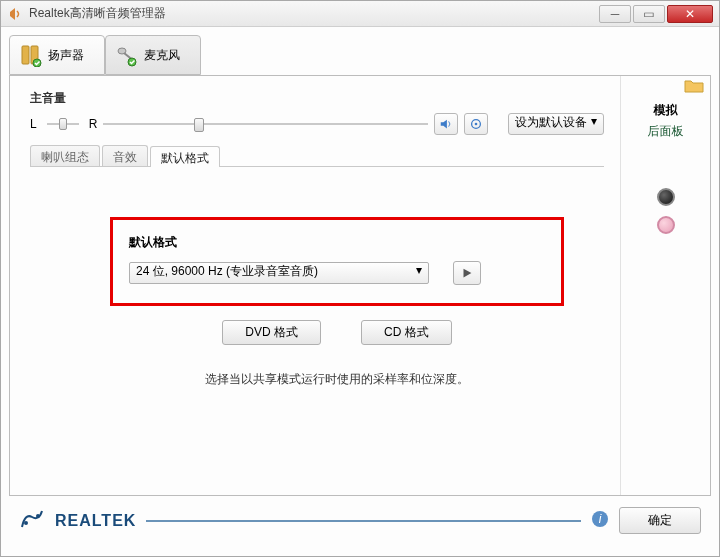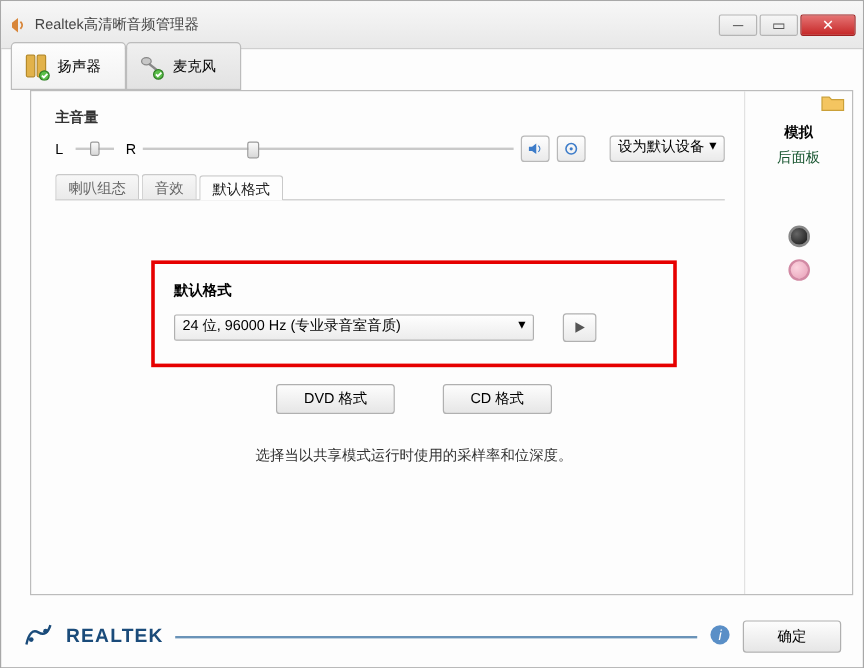--- a/index.html
+++ b/index.html
@@ -1,29 +1,29 @@
 <!DOCTYPE html>
 <html><head>
 <meta charset="utf-8">
 <style>
   * { box-sizing: border-box; margin: 0; padding: 0; font-family: "Microsoft YaHei", "SimSun", Tahoma, sans-serif; font-size: 12px; }
   body { background: #fff; }
   .window { width: 720px; height: 557px; border: 1px solid #a8a8a8; background: #fdfdfd; position: relative; }
-  .titlebar { height: 40px; background: linear-gradient(#f7f7f7,#e8e8e8); border-bottom: 1px solid #cfcfcf; display: flex; align-items: center; padding: 0 6px; justify-content: center; }
+  .titlebar { height: 26px; background: linear-gradient(#f7f7f7,#e8e8e8); border-bottom: 1px solid #cfcfcf; display: flex; align-items: center; padding: 0 6px; justify-content: center; }
   .titlebar .icon { width: 16px; height: 16px; margin-right: 6px; display:inline-block; }
   .titlebar .title { color: #444; font-size: 12px; flex: 1; }
   .winbtns { display:flex; gap:0; }
   .winbtn { width: 32px; height: 18px; border: 1px solid #b5b5b5; background: linear-gradient(#f6f6f6,#e4e4e4); display:flex; align-items:center; justify-content:center; color:#555; border-radius: 2px; margin-left: 2px; }
   .winbtn.close { background: linear-gradient(#e57373,#c62828); border-color:#a02020; color:#fff; width:46px; }
   .client { position:absolute; left:8px; right:8px; top:34px; bottom:60px; }
   .maintab-row { display:flex; gap:0; height:42px; }
   .maintab { width: 96px; height:40px; border:1px solid #bcbcbc; background: linear-gradient(#fdfdfd,#f2f2f2); display:flex; align-items:center; gap:6px; padding:0 8px; border-top-left-radius:4px; border-top-right-radius:4px; }
   .maintab.inactive { background: linear-gradient(#f0f0f0,#e2e2e2); }
   .maintab .ticon { width:24px; height:24px; }
-  .panel { border:1px solid #bcbcbc; background:#fdfdfd; position:absolute; left:0; top:40px; right:0; bottom:0; display:flex;margin-left:16px; }
+  .panel { border:1px solid #bcbcbc; background:#fdfdfd; position:absolute; left:0; top:40px; right:0; bottom:0; display:flex; }
   .left-area { flex:1; padding:14px 16px 10px 20px; position:relative; }
   .right-area { width:90px; border-left:1px solid #e2e2e2; padding:8px 6px; text-align:center; position:relative; }
   .right-area .folder { position:absolute; right:6px; top:2px; }
   .section-title { font-weight:bold; color:#333; margin-bottom:6px; }
   .vol-row { display:flex; align-items:center; gap:6px; margin-bottom:10px; }
   .mini-slider { position:relative; width:40px; height:16px; }
   .mini-slider .track { position:absolute; left:4px; right:4px; top:7px; height:2px; background:#c9c9c9; }
   .mini-slider .thumb { position:absolute; top:2px; width:8px; height:12px; background:linear-gradient(#fafafa,#d8d8d8); border:1px solid #999; border-radius:2px; }
   .big-slider { position:relative; flex:1; height:16px; }
   .big-slider .track { position:absolute; left:0; right:0; top:7px; height:2px; background:#c9c9c9; }
@@ -34,21 +34,21 @@
   .subtab { padding:3px 10px; border:1px solid #c9c9c9; border-bottom:none; background:linear-gradient(#f7f7f7,#eaeaea); margin-right:2px; font-size:12px; color:#666; border-top-left-radius:3px; border-top-right-radius:3px; }
   .subtab.active { background:#fdfdfd; color:#222; position:relative; top:1px; }
   .subcontent { padding:50px 40px 20px 80px; }
   .redbox { border:3px solid #e60000; padding:14px 16px 18px 16px; }
   .dropdown { display:flex; align-items:flex-start; justify-content:space-between; border:1px solid #b0b0b0; background:linear-gradient(#fefefe,#ececec); height:22px; padding:0 6px; width:300px; border-radius:2px; }
   .play { width:28px; height:24px; border:1px solid #b0b0b0; background:linear-gradient(#fefefe,#eaeaea); border-radius:3px; display:flex; align-items:center; justify-content:center; margin-left:24px; }
   .fmt-row { display:flex; align-items:center; margin-top:10px; }
   .fmt-btns { display:flex; gap:40px; justify-content:center; margin-top:14px; }
   .btn { padding:3px 22px; border:1px solid #b0b0b0; background:linear-gradient(#fdfdfd,#e6e6e6); border-radius:3px; }
   .hint { text-align:center; margin-top:26px; color:#333; }
-  .footer { position:absolute; left:18px; bottom:12px; right:18px; display:flex; align-items:center; gap:10px; }
+  .footer { position:absolute; left:18px; bottom:22px; right:18px; display:flex; align-items:center; gap:10px; }
   .brand { color:#1a4b7a; font-weight:bold; font-size:16px; letter-spacing:1px; }
   .footer-line { flex:1; border-top:2px solid #6a93b8; }
   .okbtn { padding:4px 28px; border:1px solid #b0b0b0; background:linear-gradient(#fdfdfd,#e6e6e6); border-radius:3px; }
   .jack { width:18px; height:18px; border-radius:50%; margin:10px auto; border:2px solid #888; }
   .jack.black { background: radial-gradient(circle at 35% 35%, #666, #111); }
   .jack.pink { background: radial-gradient(circle at 35% 35%, #fbd4df, #e8a0b8); border-color:#d28aa4; }
 </style>
 </head>
 <body>
 

